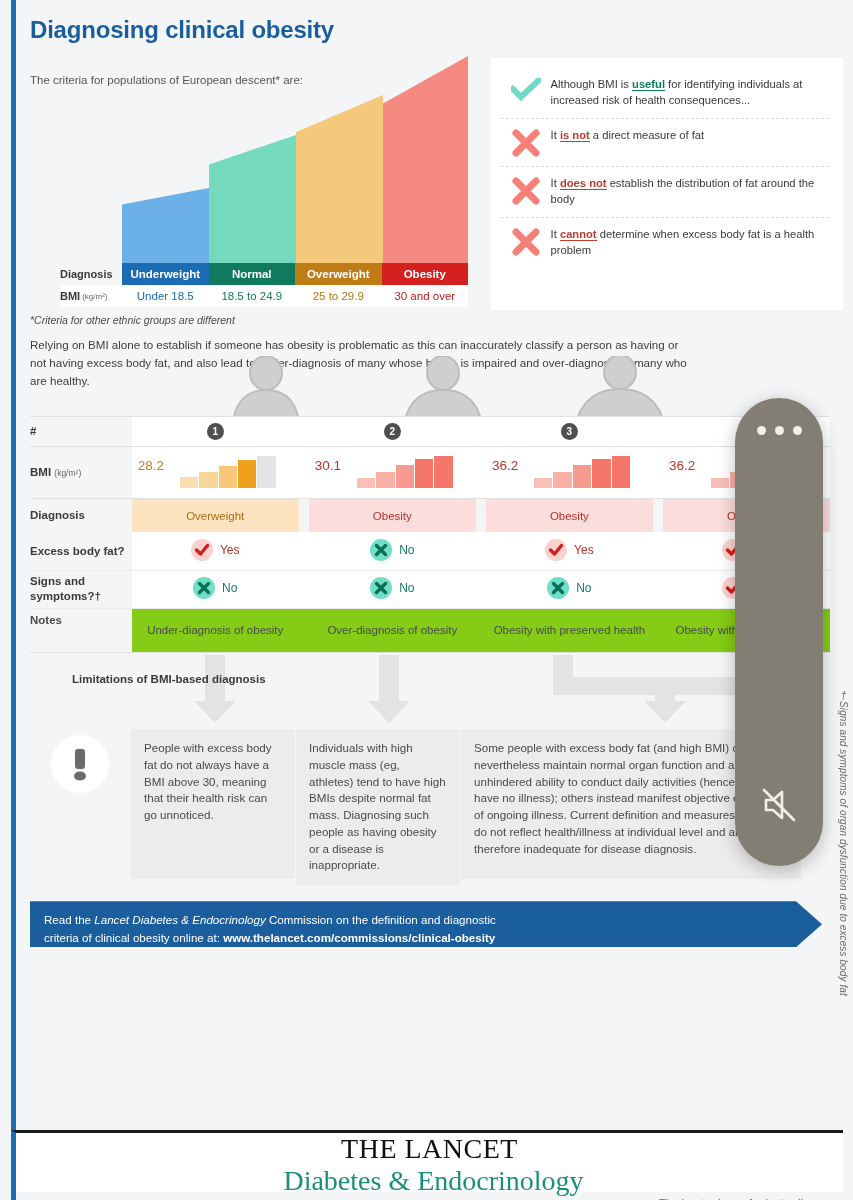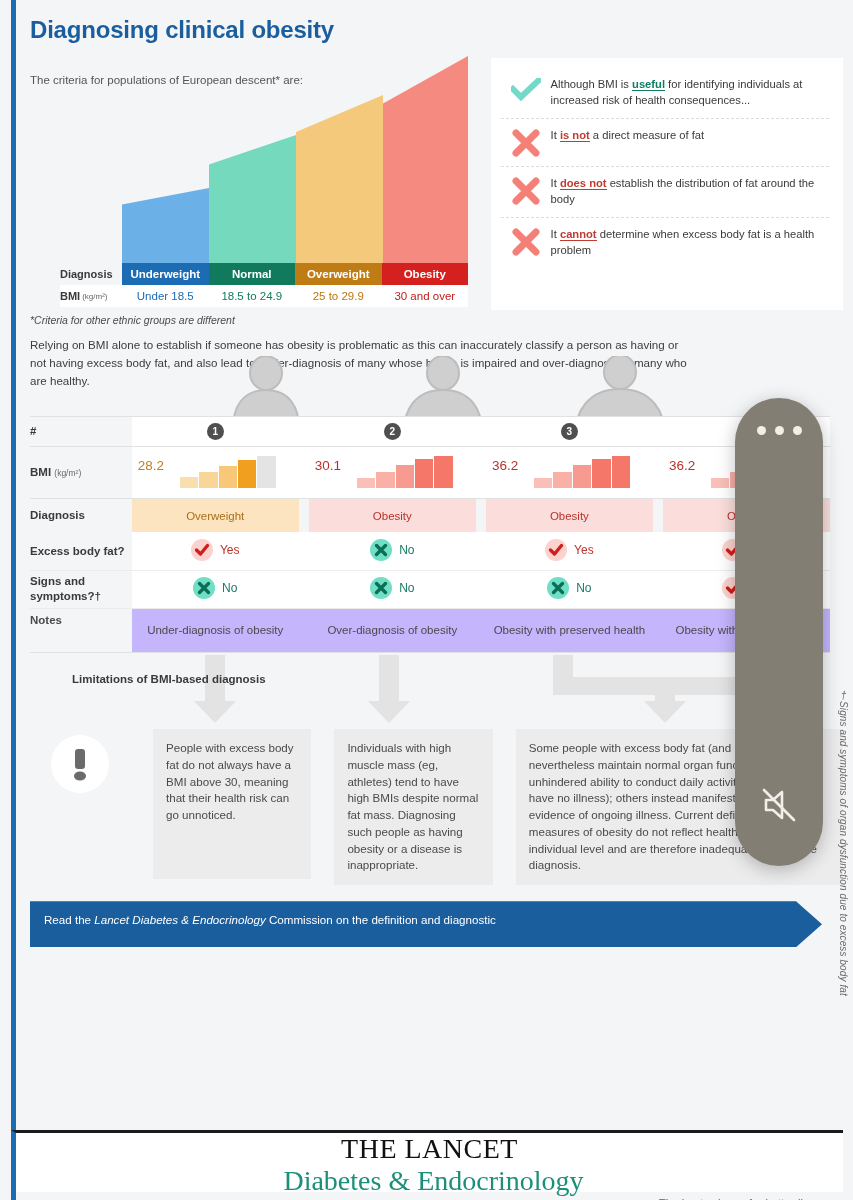--- a/index.html
+++ b/index.html
@@ -131,32 +131,32 @@
   .r-diag .rowlabel { background: #f4f5f6; }
   .d-over { background: #fbe4bf; color: #a9701a; }
   .d-obes { background: #fbdedb; color: #b9322c; }
 
   .r-fat td, .r-sym td { height: 38px; background: #fff; border-bottom: 1px solid #ececec; }
   .r-fat .rowlabel, .r-sym .rowlabel { background: #f4f5f6; }
   .yn { display: inline-flex; align-items: center; gap: 7px; font-size: 12px; }
   .yn .lbl-yes { color: #b9322c; }
   .yn .lbl-no  { color: #1a7a63; }
 
-  .r-notes td { height: 44px; background: #c4b5fd; border-bottom: 1px solid #e1e1e1;
+  .r-notes td { height: 44px; background: #84cc16; border-bottom: 1px solid #e1e1e1;
                 font-size: 11.5px; line-height: 1.35; color: #4a4a4a; }
   .r-notes .rowlabel { background: #f4f5f6; border-bottom: 1px solid #e1e1e1;
                        vertical-align: top; padding-top: 4px; }
 
   
   .arrows { position: relative; width: 800px; height: 72px; margin-top: 2px; }
 
   
   .lim-title { position: absolute; left: 0; top: 14px; font-size: 11.5px;
                font-weight: bold; color: #3a3a3a; line-height: 1.4; padding-left: 40px; }
-  .lim-row { display: flex; gap: 23px; margin-top: 2px; align-items: flex-start; }
+  .lim-row { display: flex; gap: 1px; margin-top: 2px; align-items: flex-start; }
   .excl { width: 100px; flex: 0 0 100px; display: flex; justify-content: center;
           padding-top: 6px; }
   .excl-circle { width: 58px; height: 58px; border-radius: 50%; background: #fff;
                  display: flex; align-items: center; justify-content: center; }
   .lim-box { background: #ececec; padding: 11px 13px; font-size: 11.6px;
              color: #4a4a4a; line-height: 1.45; }
   .lb1 { width: 164px; min-height: 150px; }
   .lb2 { width: 164px; min-height: 150px; }
   .lb3 { width: 340px; min-height: 150px; }
 
@@ -532,20 +532,21 @@
         <div class="lim-box lb1">People with excess body fat do not always have a BMI above 30, meaning that their health risk can go unnoticed.</div>
         <div class="lim-box lb2">Individuals with high muscle mass (eg, athletes) tend to have high BMIs despite normal fat mass. Diagnosing such people as having obesity or a disease is inappropriate.</div>
         <div class="lim-box lb3">Some people with excess body fat (and high BMI) can nevertheless maintain normal organ function and an unhindered ability to conduct daily activities (hence, they have no illness); others instead manifest objective evidence of ongoing illness. Current definition and measures of obesity do not reflect health/illness at individual level and are therefore inadequate for disease diagnosis.</div>
       </div>
     </div>
 
     
     <div class="banner-wrap">
       <div class="banner">
         <div><span>Read the </span><span class="it">Lancet Diabetes &amp; Endocrinology</span><span> Commission on the definition and diagnostic</span></div>
+        <div><span>criteria of clinical obesity online at: </span><span class="bd">www.thelancet.com/commissions/clinical-obesity</span></div>
       </div>
     </div>
 
   </div>
 
   <div class="vfoot">†Signs and symptoms of organ dysfunction due to excess body fat</div>
 
   <div class="footer">
     <span class="lancet">THE LANCET</span>
     <span class="de">Diabetes &amp; Endocrinology</span>

